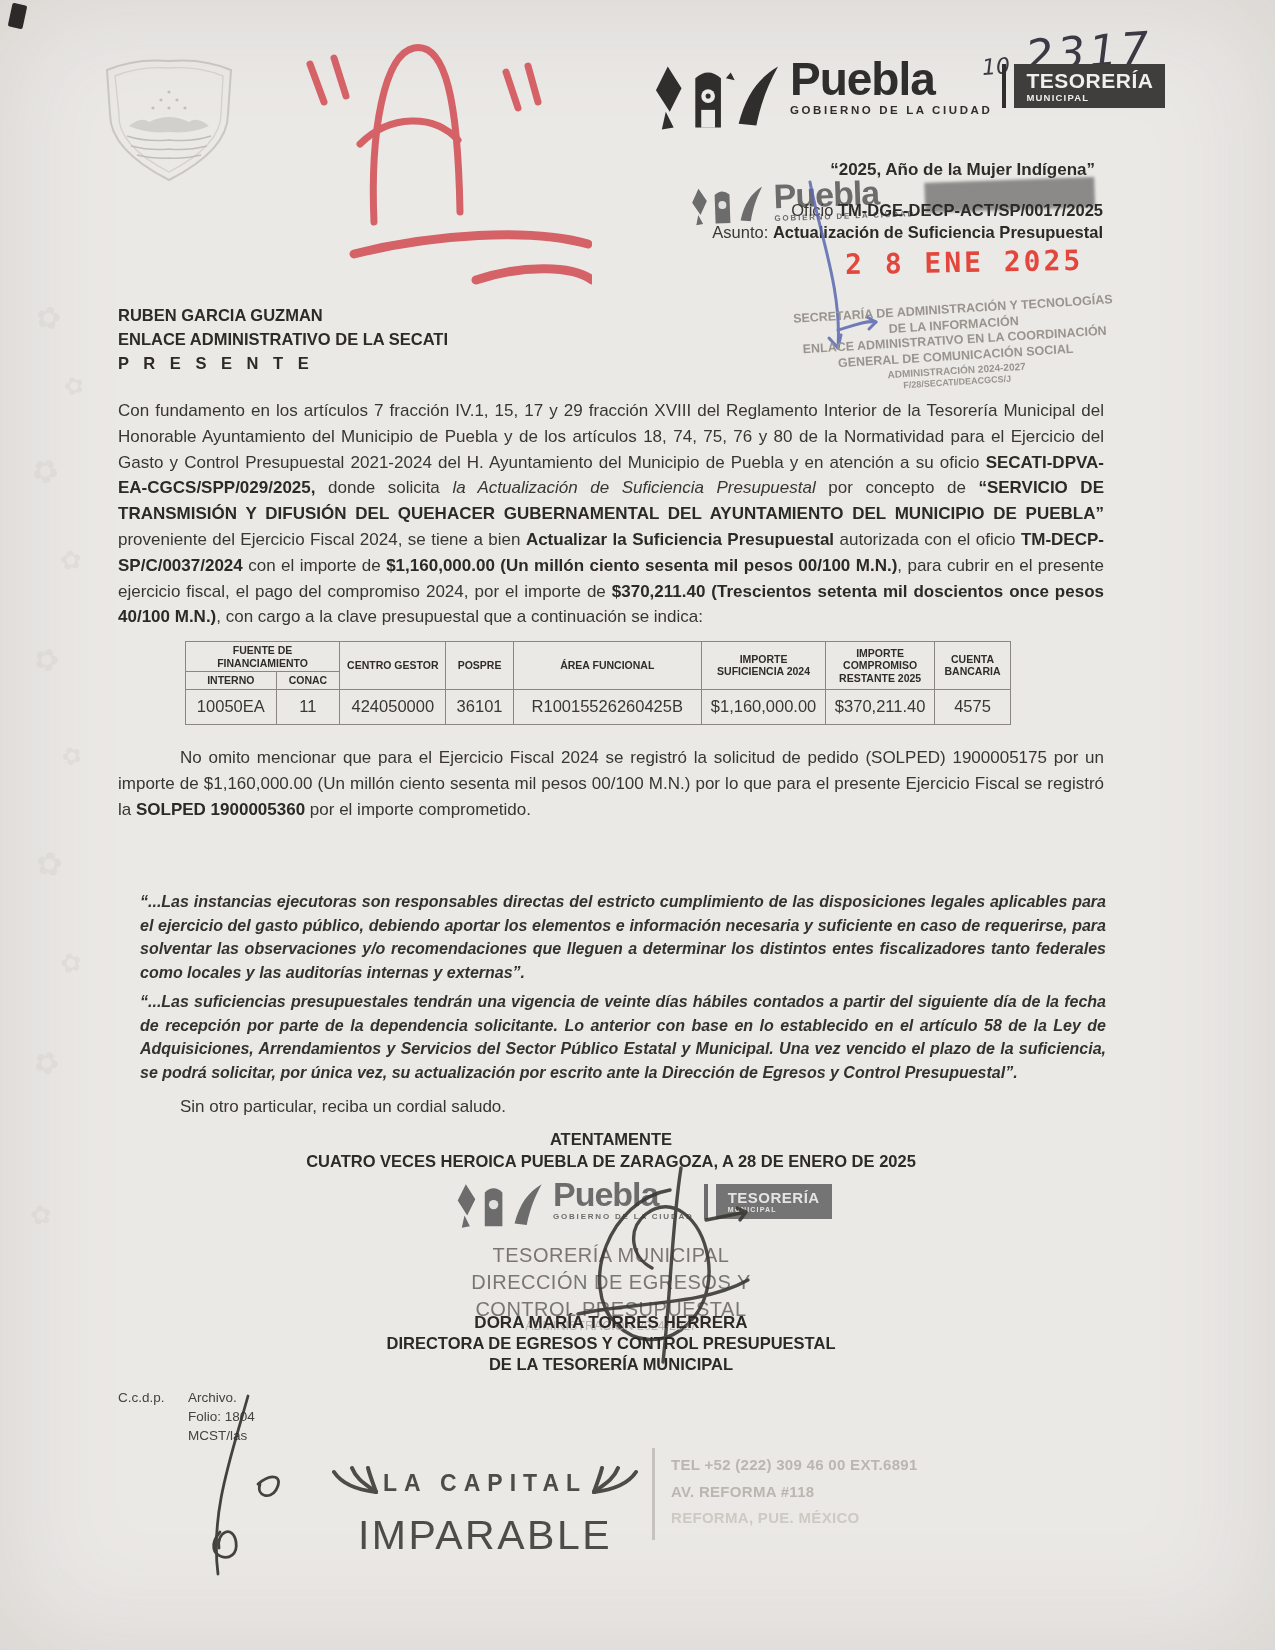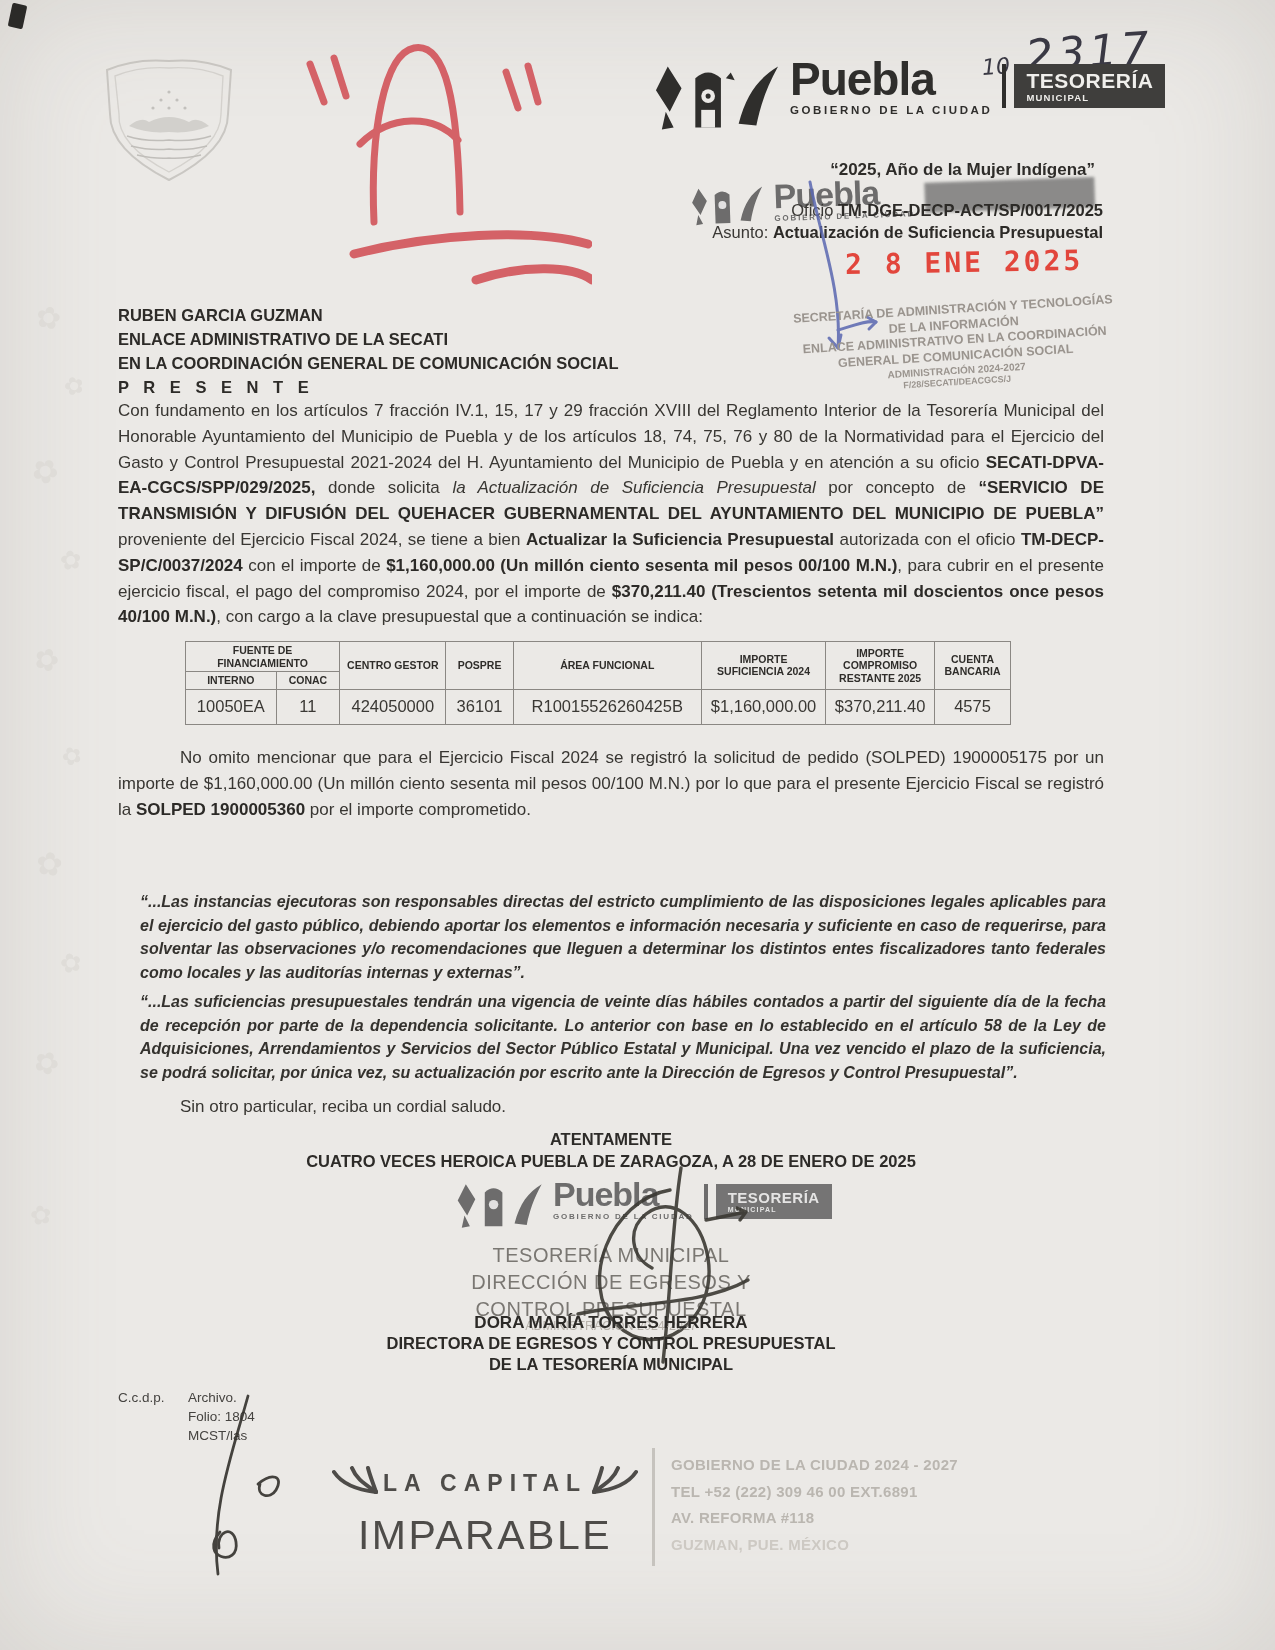--- a/index.html
+++ b/index.html
@@ -171,21 +171,20 @@
         <path d="M58,168 l-9,-10 M58,168 l3,-13"></path>
         <path d="M58,150 C72,146 86,140 96,142"></path>
         <path d="M96,142 l-9,-5 M96,142 l-7,7"></path>
       </g>
     </svg>
   </div>
 
   <div class="abs recipient" style="left:118px;top:303px;">
     <div>RUBEN GARCIA GUZMAN</div>
     <div>ENLACE ADMINISTRATIVO DE LA SECATI</div>
-    <div>EN LA COORDINACIÓN GENERAL DE COMUNICACIÓN SOCIAL</div>
     <div class="presente">P R E S E N T E</div>
   </div>
 
   <div class="abs rstamp" style="left:765px;top:302px;">
     <div class="r1">SECRETARÍA DE ADMINISTRACIÓN Y TECNOLOGÍAS</div>
     <div class="r1">DE LA INFORMACIÓN</div>
     <div class="r1">ENLACE ADMINISTRATIVO EN LA COORDINACIÓN</div>
     <div class="r1">GENERAL DE COMUNICACIÓN SOCIAL</div>
     <div class="r2">ADMINISTRACIÓN 2024-2027</div>
     <div class="r3">F/28/SECATI/DEACGCS/J</div>
@@ -323,24 +322,23 @@
               <path d="M44,26 C30,16 24,12 20,2"></path>
               <path d="M44,26 C40,14 38,10 36,2"></path>
           </g>
         </svg>
       </span>
     </div>
     <div class="c2">IMPARABLE</div>
   </div>
 
   <div class="abs contact" style="left:652px;top:1448px;width:420px;">
-    <div>GOBIERNO DE LA CIUDAD 2024 - 2027</div>
     <div>TEL +52 (222) 309 46 00 EXT.6891</div>
     <div>AV. REFORMA #118</div>
-    <div class="fade">GUZMAN, PUE. MÉXICO</div>
+    <div class="fade">REFORMA, PUE. MÉXICO</div>
   </div>
 
   <div class="abs orn" style="left:36px;top:300px;font-size:30px;transform:rotate(12deg);">✿</div>
   <div class="abs orn" style="left:64px;top:372px;font-size:24px;transform:rotate(-18deg);">✿</div>
   <div class="abs orn" style="left:32px;top:452px;font-size:32px;transform:rotate(30deg);">✿</div>
   <div class="abs orn" style="left:60px;top:545px;font-size:26px;transform:rotate(-8deg);">✿</div>
   <div class="abs orn" style="left:34px;top:642px;font-size:30px;transform:rotate(20deg);">✿</div>
   <div class="abs orn" style="left:62px;top:742px;font-size:24px;transform:rotate(-24deg);">✿</div>
   <div class="abs orn" style="left:36px;top:845px;font-size:32px;transform:rotate(8deg);">✿</div>
   <div class="abs orn" style="left:60px;top:948px;font-size:26px;transform:rotate(-14deg);">✿</div>

